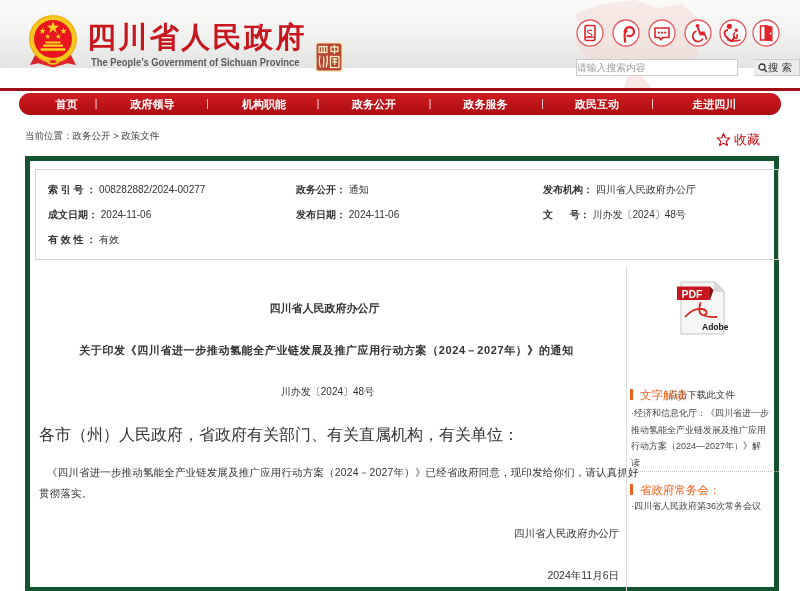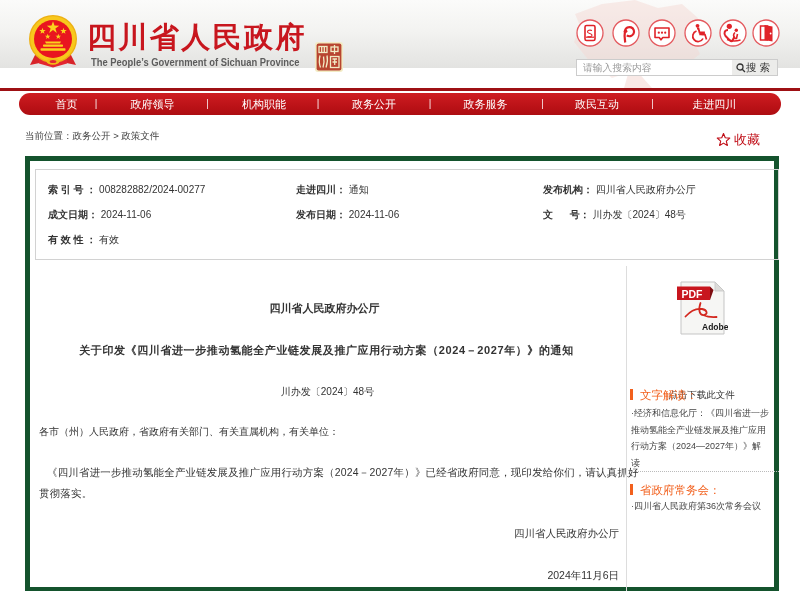--- a/index.html
+++ b/index.html
@@ -18,32 +18,32 @@
   color:#5d5d5d; white-space:nowrap; transform:scaleX(0.84); transform-origin:0 0; }
 .seal { position:absolute; left:314.5px; top:41.5px; }
 
 
 .icons { position:absolute; left:0; top:0; }
 .icz { position:absolute; top:19px; width:28px; height:28px; }
 
 
 .search { position:absolute; left:576px; top:59px; width:208px; height:17px; }
 .s-in { position:absolute; left:0; top:0; width:162px; height:17px; background:#fff;
-  border:1px solid #ccc; color:#999; font-size:9.8px; line-height:16px; padding-left:6px; }
-.s-btn { position:absolute; left:156px; top:0; width:46px; height:17px; background:#ececea;
+  border:1px solid #ccc; color:#999; font-size:9.8px; line-height:16px; }
+.s-btn { position:absolute; left:178px; top:0; width:46px; height:17px; background:#ececea;
   border:1px solid #ccc; border-left:none; color:#333; font-size:10.5px; line-height:15px;
   text-align:center; letter-spacing:3px; }
 .s-btn svg { vertical-align:-2px; }
 
 
 .redline { position:absolute; left:0; top:88px; width:800px; height:3px; background:#9e1014; }
 .nav { position:absolute; left:19px; top:93px; width:762px; height:22px; border-radius:11px;
   background:linear-gradient(180deg,#cf1d22 0%,#bb1217 60%,#ad0d12 100%); }
 .nav span { position:absolute; top:0; height:22px; line-height:22px; color:#fff;
-  font-size:11px; font-weight:normal; transform:translateX(-50%); white-space:nowrap; }
+  font-size:11px; font-weight:bold; transform:translateX(-50%); white-space:nowrap; }
 .nav .sep { font-weight:normal; font-size:10px; opacity:.9; }
 
 
 .crumb { position:absolute; left:25px; top:130px; font-size:9.5px; color:#404040; }
 .fav { position:absolute; left:716px; top:131px; color:#c00d16; font-size:13px; }
 .fav svg { vertical-align:-3px; margin-right:3px; }
 
 
 .cbox { position:absolute; left:25px; top:156px; width:754px; height:436px;
   border:5px solid #14532d; background:#fff; }
@@ -201,33 +201,33 @@
   </div>
 
   <div class="crumb">当前位置：政务公开 &gt; 政策文件</div>
   <div class="fav"><svg width="15" height="15" viewBox="0 0 24 24">
         <path d="M12 2.5 L14.8 9.2 22 9.8 16.5 14.5 18.2 21.6 12 17.8 5.8 21.6 7.5 14.5 2 9.8 9.2 9.2 Z" fill="none" stroke="#c00d16" stroke-width="1.8" stroke-linejoin="round"></path>
       </svg>收藏</div>
 
   <div class="cbox">
     <div class="metabox">
       <div class="row" style="left:12px; top:13px"><span class="lab">索 引 号 ：</span>&nbsp;008282882/2024-00277</div>
-      <div class="row" style="left:260px; top:13px"><span class="lab">走进四川：</span>&nbsp;通知</div>
+      <div class="row" style="left:260px; top:13px"><span class="lab">政务公开：</span>&nbsp;通知</div>
       <div class="row" style="left:507px; top:13px"><span class="lab">发布机构：</span>&nbsp;四川省人民政府办公厅</div>
       <div class="row" style="left:12px; top:38px"><span class="lab">成文日期：</span>&nbsp;2024-11-06</div>
       <div class="row" style="left:260px; top:38px"><span class="lab">发布日期：</span>&nbsp;2024-11-06</div>
       <div class="row" style="left:507px; top:38px"><span class="lab">文&nbsp;&nbsp;&nbsp;&nbsp;&nbsp;&nbsp;号：</span>&nbsp;川办发〔2024〕48号</div>
       <div class="row" style="left:12px; top:63px"><span class="lab">有 效 性 ：</span>&nbsp;有效</div>
     </div>
 
     <div class="mainc">
       <div class="mt" style="top:140px">四川省人民政府办公厅</div>
       <div class="mt" style="top:181.5px; left:2px; font-size:11px; letter-spacing:0.6px">关于印发《四川省进一步推动氢能全产业链发展及推广应用行动方案（2024－2027年）》的通知</div>
       <div class="mline" style="top:224px; width:589px; left:3px; text-align:center; font-size:10px">川办发〔2024〕48号</div>
-      <div class="mline" style="top:264px; left:9px; font-size:10px">各市（州）人民政府，省政府有关部门、有关直属机构，有关单位：</div>
+      <div class="mline" style="top:264px; left:9px; font-size:16px">各市（州）人民政府，省政府有关部门、有关直属机构，有关单位：</div>
       <div class="mline" style="top:300.5px; left:9px; font-size:10.45px; letter-spacing:0.22px; line-height:21.5px; text-indent:8px">《四川省进一步推动氢能全产业链发展及推广应用行动方案（2024－2027年）》已经省政府同意，现印发给你们，请认真抓好<br>贯彻落实。</div>
       <div class="mline" style="top:366px; width:589px; text-align:right; left:0px">四川省人民政府办公厅</div>
       <div class="mline" style="top:408px; width:589px; text-align:right; left:0px">2024年11月6日</div>
     </div>
 
     <div class="vdiv"></div>
 
     <div class="sideb">
       <svg class="pdfwrap" width="52" height="54" viewBox="0 0 52 54">
         <path d="M5 1 L39 1 L48 10 L48 53 L5 53 Z" fill="#f6f6f4" stroke="#c5c5c5" stroke-width="1"></path>

